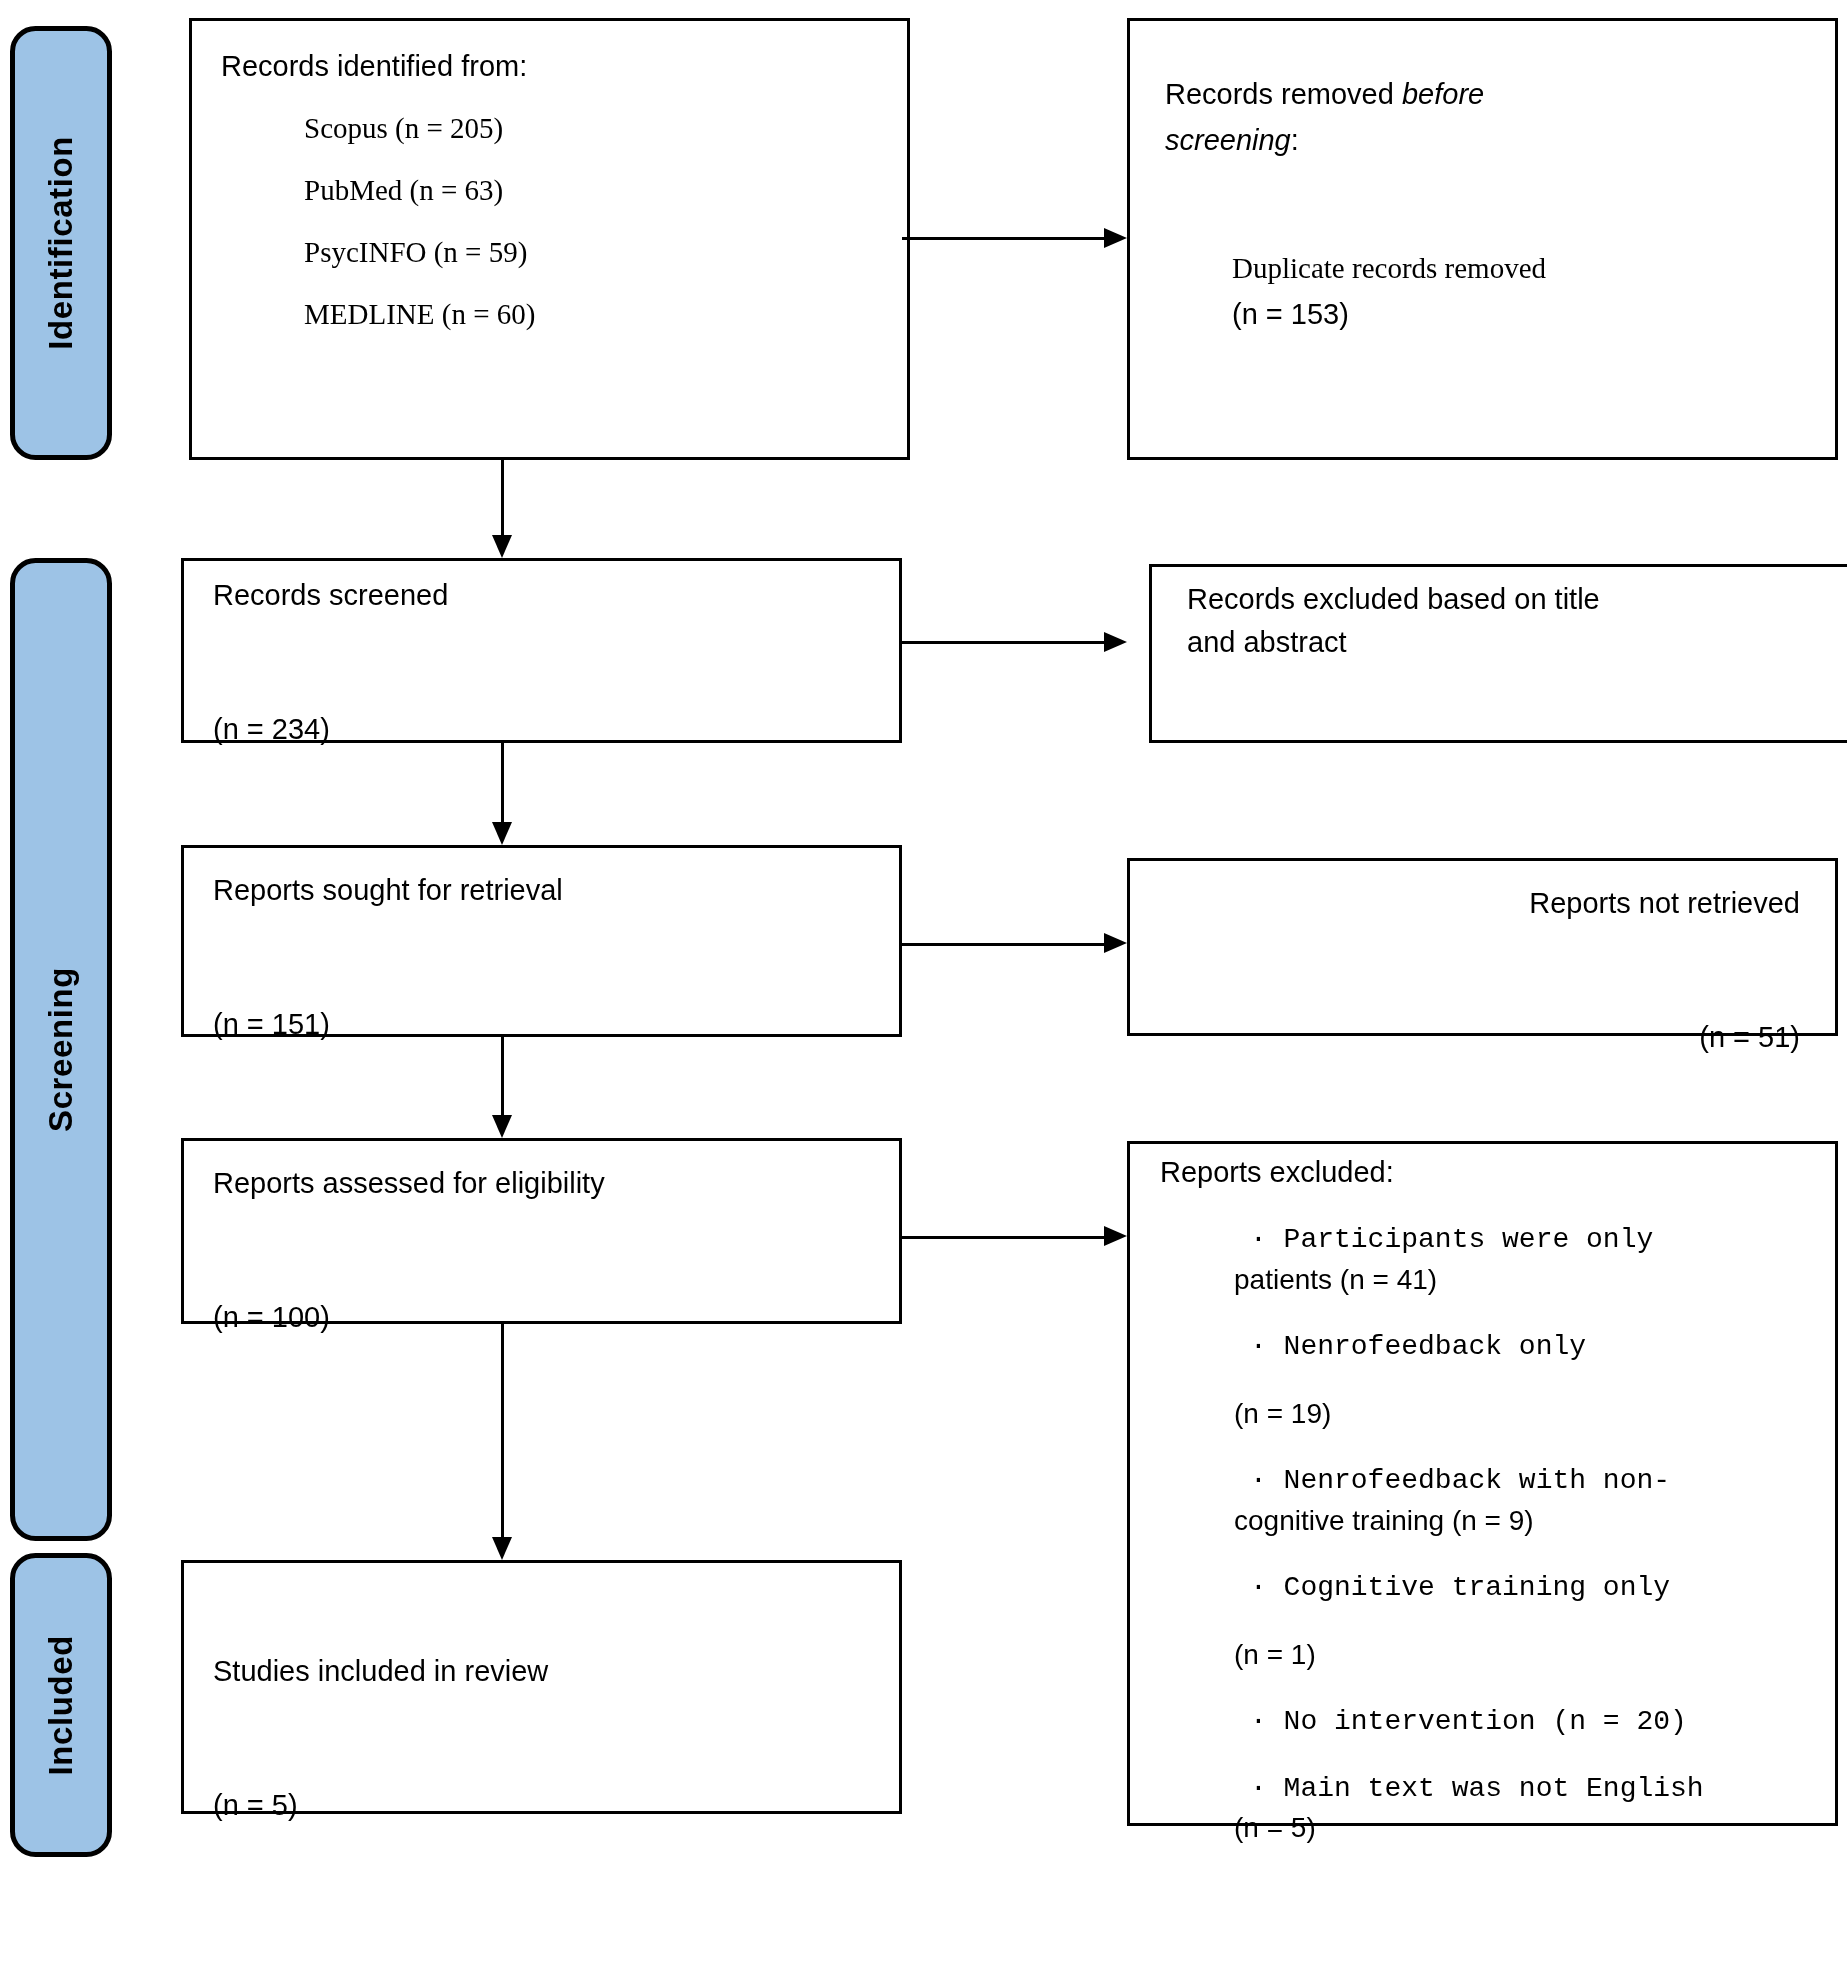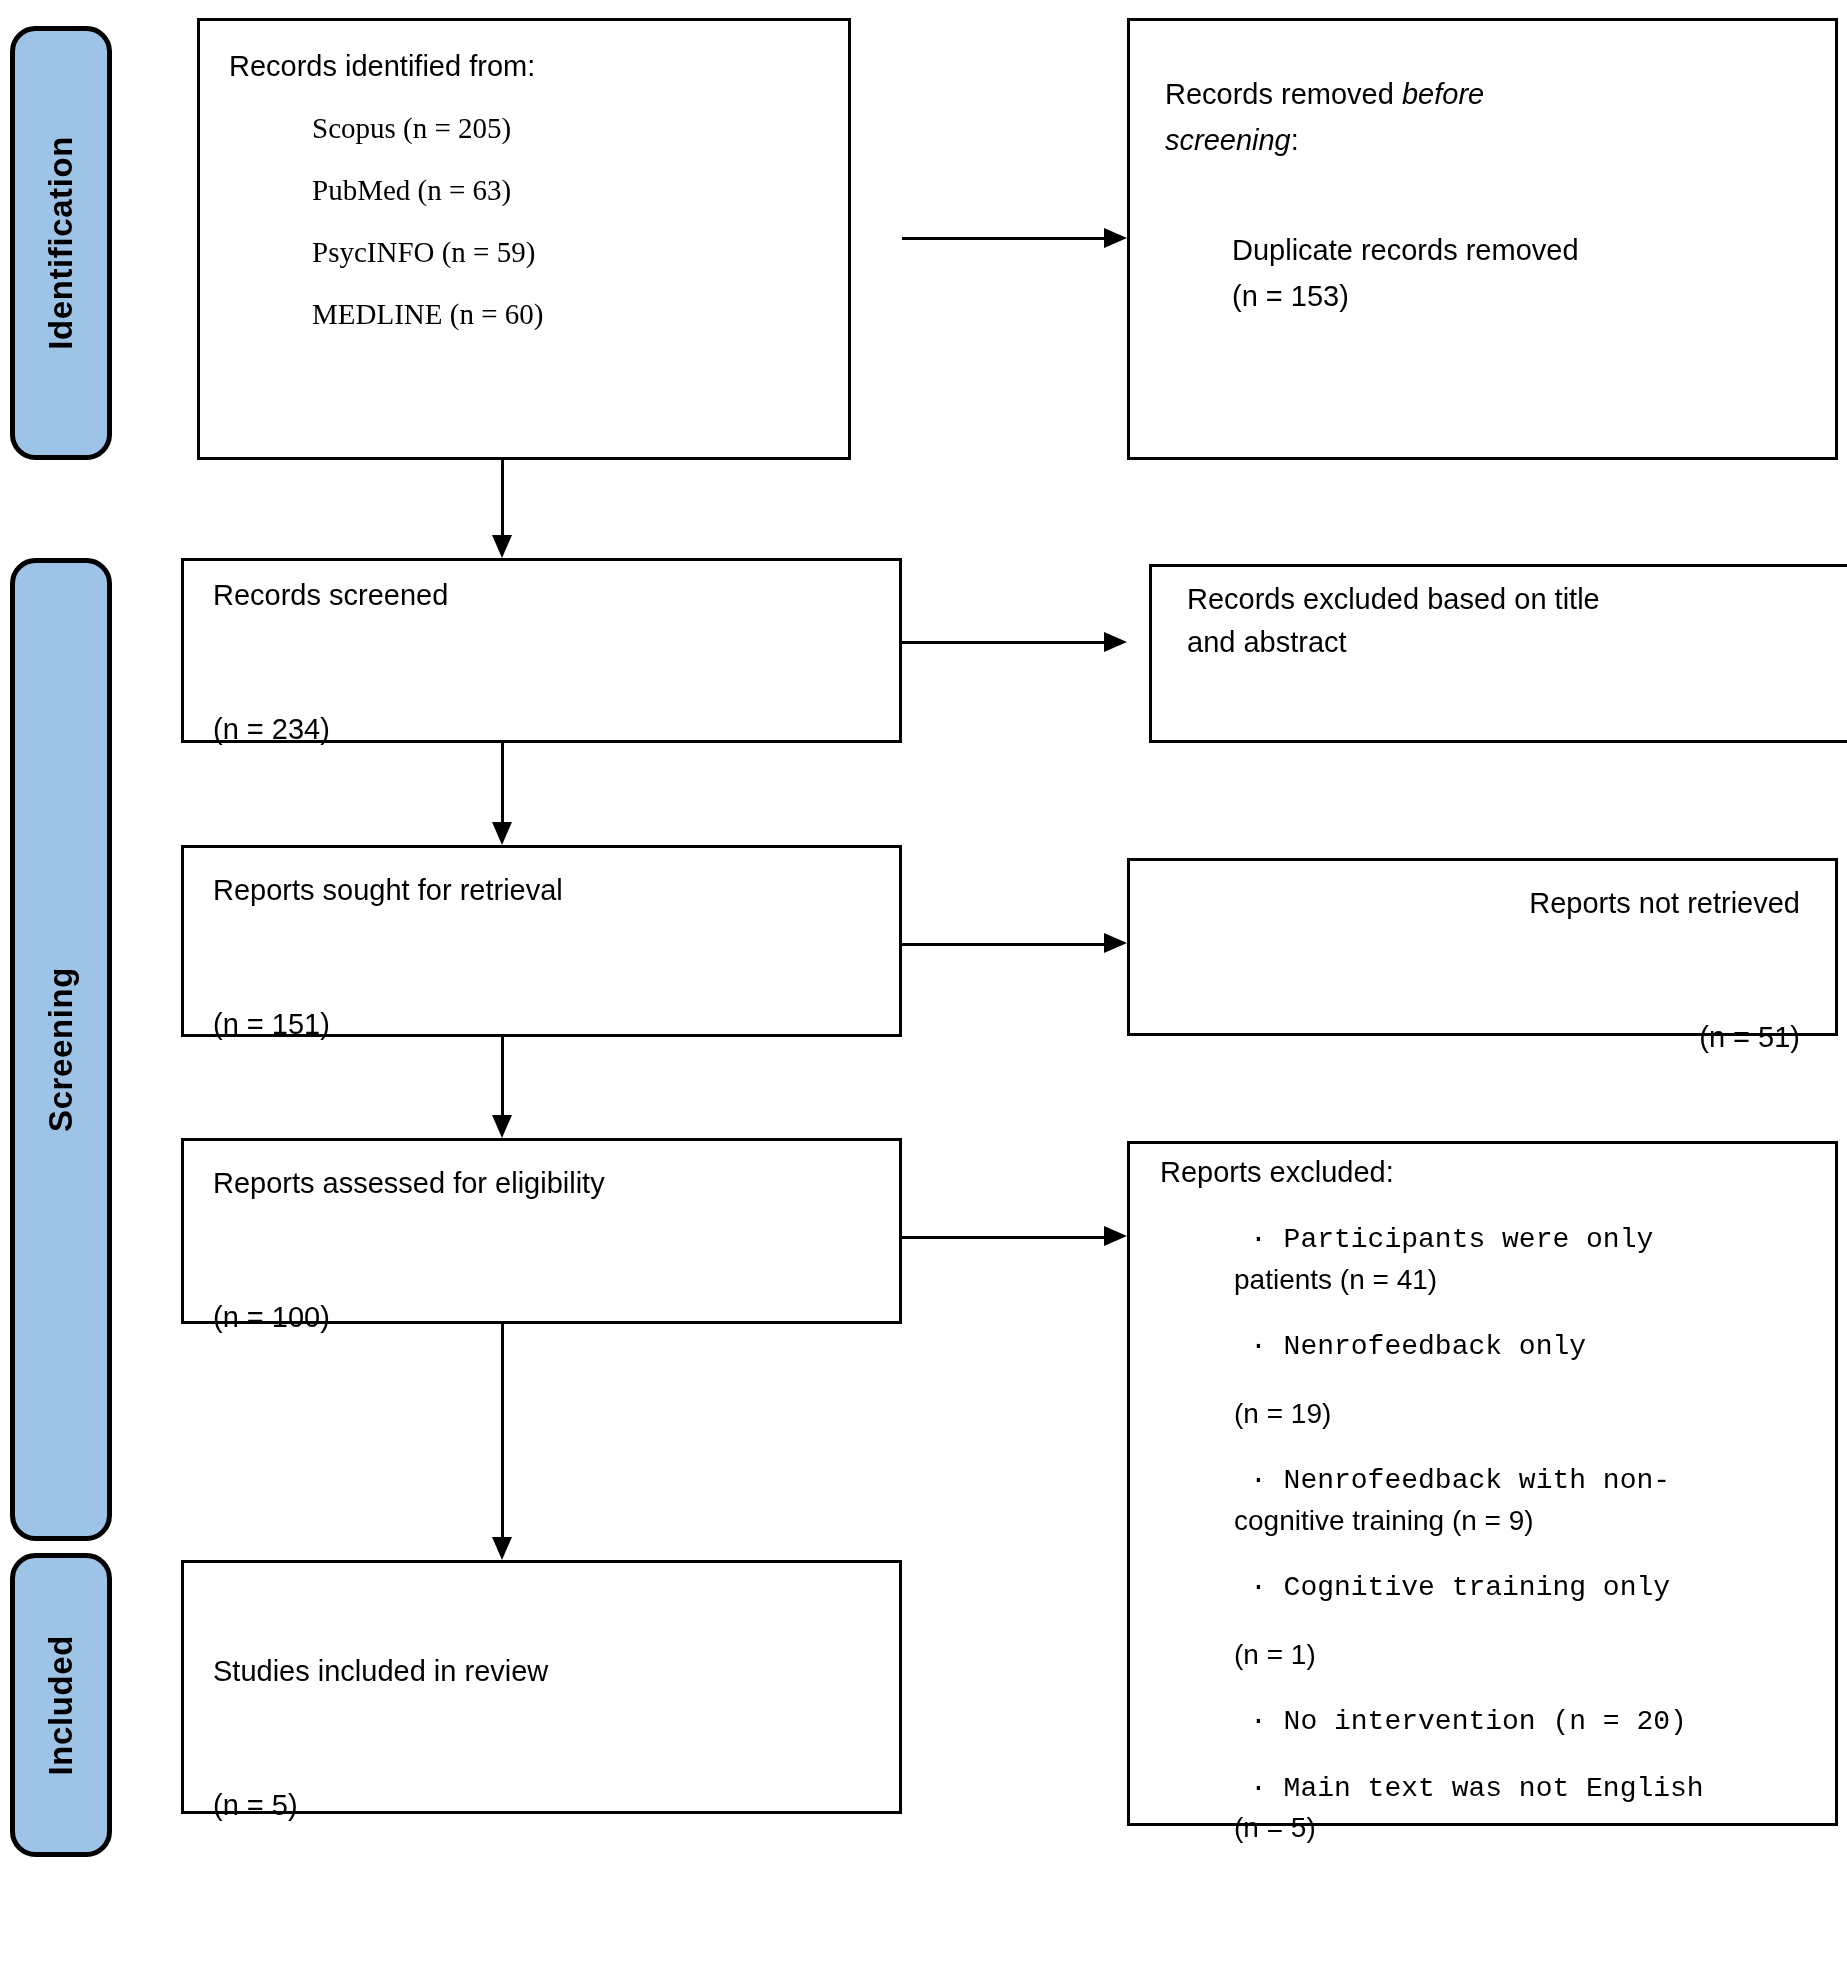--- a/index.html
+++ b/index.html
@@ -10,36 +10,36 @@
   .stage{position:absolute;background:#9DC3E6;border:5.1px solid #000;border-radius:25.5px;
          box-sizing:border-box;display:flex;align-items:center;justify-content:center;}
   .stage-text{writing-mode:vertical-rl;transform:rotate(180deg);font-weight:700;
               font-size:33px;letter-spacing:0.6px;white-space:nowrap;}
   #stage-identification{left:9.5px;top:26px;width:102px;height:434px;}
   #stage-screening{left:9.5px;top:558px;width:102px;height:983px;}
   #stage-included{left:9.5px;top:1553px;width:102px;height:304px;}
 
   
   .box{position:absolute;background:#fff;border:3.8px solid #000;box-sizing:border-box;}
-  #box-identified{left:197px;top:18px;width:654px;height:442px;padding:25.5px 19px 0 29px;}
+  #box-identified{left:189px;top:18px;width:721px;height:442px;padding:25.5px 19px 0 29px;}
   #box-removed{left:1127px;top:18px;width:711px;height:442px;padding:50px 19px 0 35px;}
   #box-screened{left:181px;top:558px;width:721px;height:185px;padding:15px 19px 0 29px;}
   #box-excl-title{left:1149px;top:564px;width:711px;height:179px;padding:11px 19px 0 35px;}
   #box-sought{left:181px;top:845px;width:721px;height:192px;padding:23px 19px 0 29px;}
   #box-not-retrieved{left:1127px;top:858px;width:711px;height:178px;padding:23px 35px 0 35px;text-align:right;}
   #box-assessed{left:181px;top:1138px;width:721px;height:186px;padding:23px 19px 0 29px;}
   #box-rep-excl{left:1127px;top:1141px;width:711px;height:685px;padding:9px 16px 0 30px;}
   #box-included{left:181px;top:1560px;width:721px;height:254px;padding:89px 19px 0 29px;}
 
   
   .t{font-size:29px;line-height:38px;}
   .count{margin-top:96px;}
   .src{margin-top:24px;padding-left:83px;font-family:Liberation Serif, serif;}
   .rm-line{font-size:29px;line-height:46px;}
-  .rm-detail{margin-top:64px;padding-left:67px;}
+  .rm-detail{margin-top:82px;padding-left:67px;font-family:Liberation Serif, serif;}
   .rm-count{padding-left:67px;}
   .two-line{font-size:29px;line-height:43px;}
   .xhead{font-size:29px;line-height:38px;}
   .xline{font-size:28px;line-height:36px;padding-left:74px;}
   .xline.bullet{padding-left:90px;font-family:Liberation Mono, monospace;}
   .xline.gap{margin-top:31px;}
   .xline.tight{margin-top:3.8px;}
 
   
   .vline{position:absolute;width:2.5px;background:#000;}

